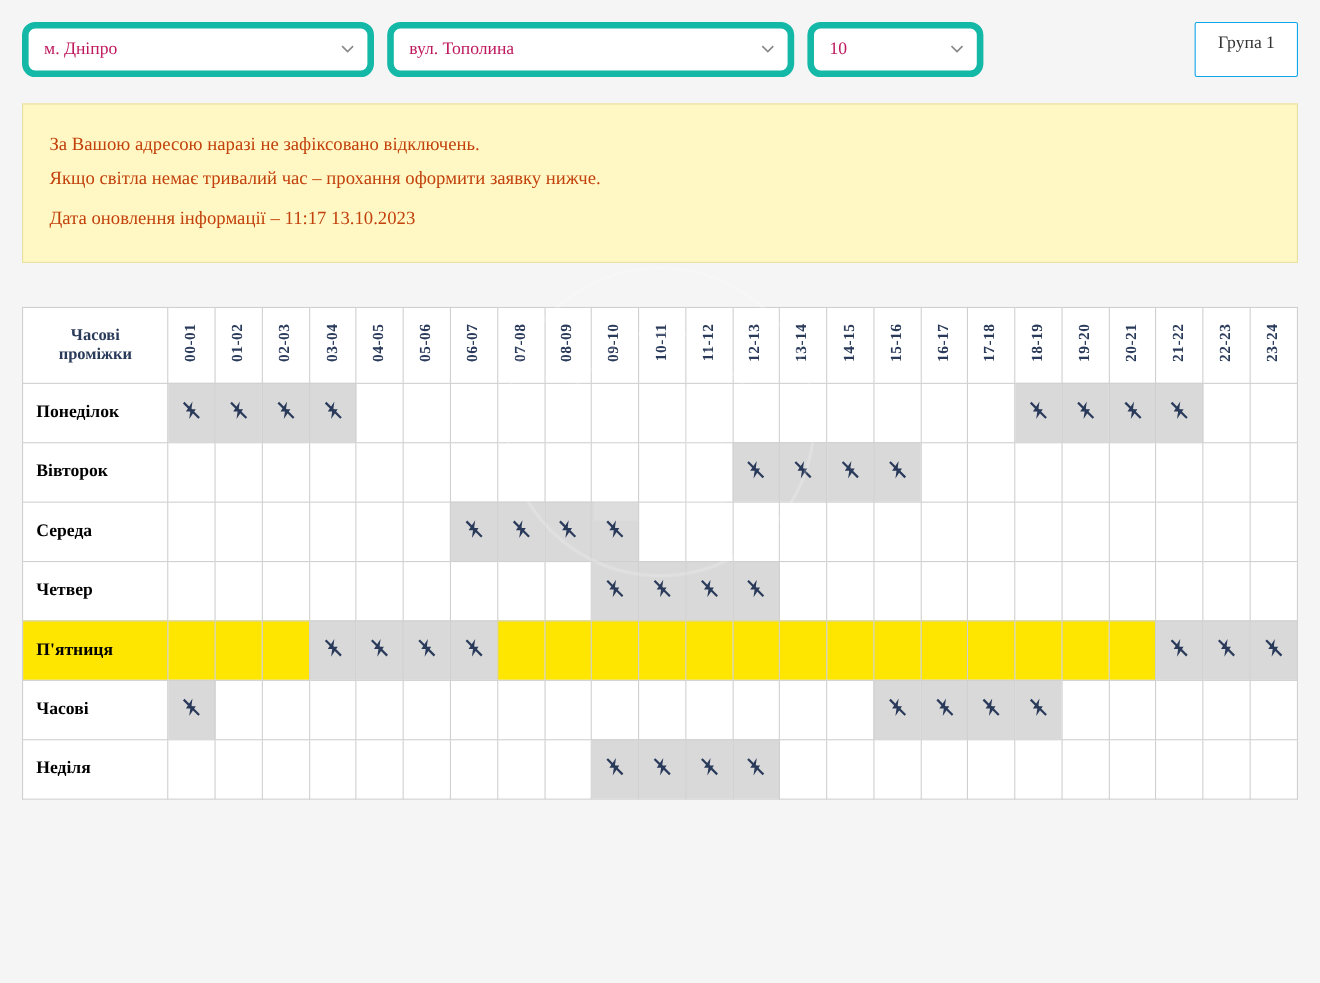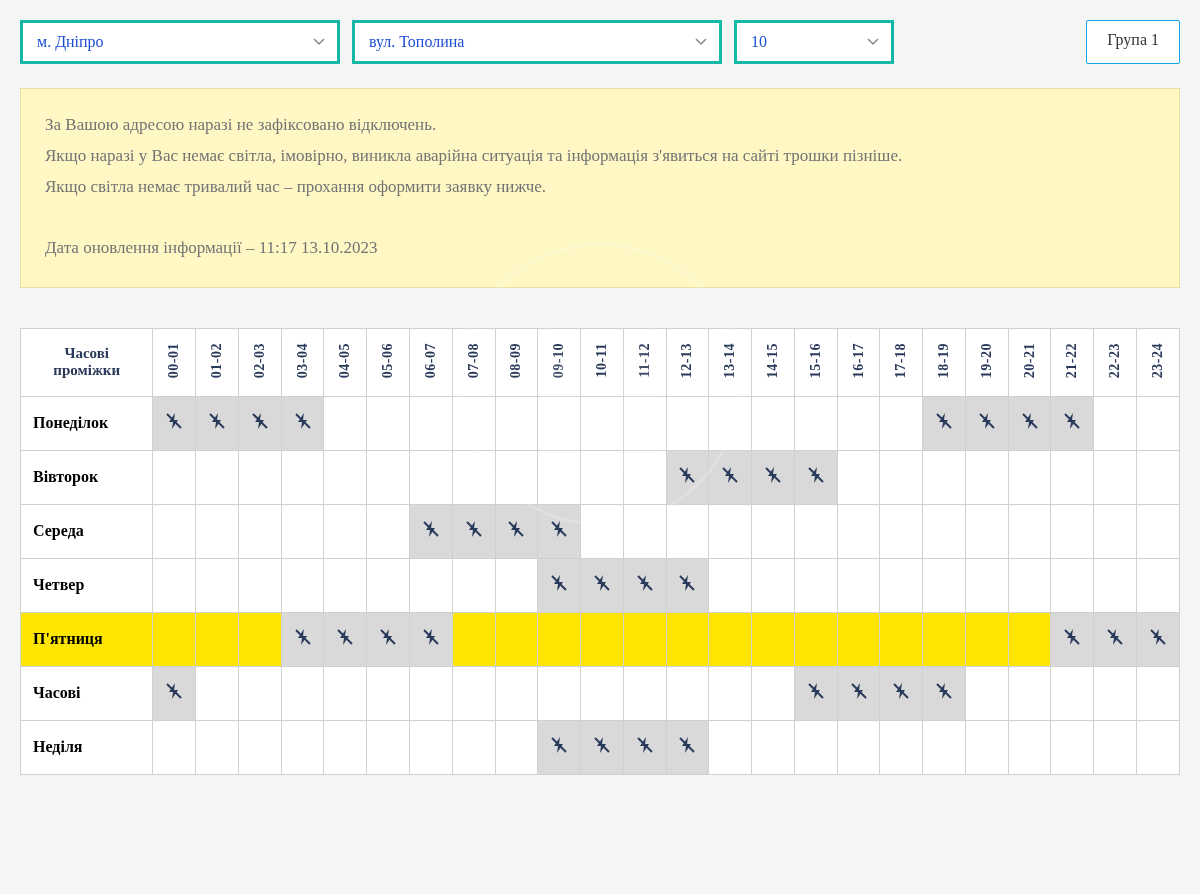--- a/index.html
+++ b/index.html
@@ -9,26 +9,26 @@
       padding: 20px;
       width: 1200px;
     }
     .filters-row {
       display: flex;
       gap: 12px;
       margin-bottom: 24px;
     }
     .select-box {
       position: relative;
-      border: 3px solid #14b8a6;
+      border: 6px solid #14b8a6;
       background: #fff;
       padding: 10px 36px 10px 14px;
-      border-radius: 0;
+      border-radius: 12px;
       font-size: 16px;
-      color: #1d4ed8;
+      color: #be185d;
       cursor: pointer;
     }
     .select-city { flex: 0 0 320px; }
     .select-street { flex: 0 0 370px; }
     .select-house { flex: 0 0 160px; }
     .group-box {
       flex: 0 0 auto;
       padding: 10px 20px;
       border: 1px solid #0ea5e9;
       background: #fff;
@@ -42,27 +42,27 @@
       right: 12px;
       top: 50%;
       transform: translateY(-50%);
       width: 12px;
       height: 8px;
     }
     .notice {
       background: #fff8c5;
       border: 1px solid #e8e0a0;
       padding: 22px 24px;
-      color: #737373;
+      color: #c2410c;
       font-size: 17px;
       line-height: 1.7;
       margin-bottom: 40px;
     }
     .notice p { margin-bottom: 2px; }
-    .notice p.gap { margin-top: 32px; }
+    .notice p.gap { margin-top: 8px; }
     .schedule-table {
       border-collapse: collapse;
       width: 100%;
       background: #fff;
       table-layout: fixed;
     }
     .schedule-table th, .schedule-table td {
       border: 1px solid #d0d0d0;
       padding: 0;
     }
@@ -146,21 +146,20 @@
         <path d="M1 1 L6 6 L11 1" stroke="#888" stroke-width="1.5" fill="none"></path>
       </svg>
   </div>
   <div class="group-box">
     <span>Група 1</span>
   </div>
 </div>
 
 <div class="notice">
   <p>За Вашою адресою наразі не зафіксовано відключень.</p>
-  <p>Якщо наразі у Вас немає світла, імовірно, виникла аварійна ситуація та інформація з'явиться на сайті трошки пізніше.</p>
   <p>Якщо світла немає тривалий час – прохання оформити заявку нижче.</p>
   <p class="gap">Дата оновлення інформації – 11:17 13.10.2023</p>
 </div>
 
 <table class="schedule-table">
   <thead>
     <tr id="header-row">
         <th class="row-header">Часові проміжки</th>
         <th class="time-col"><span class="time-label">00-01</span></th>
         <th class="time-col"><span class="time-label">01-02</span></th>

